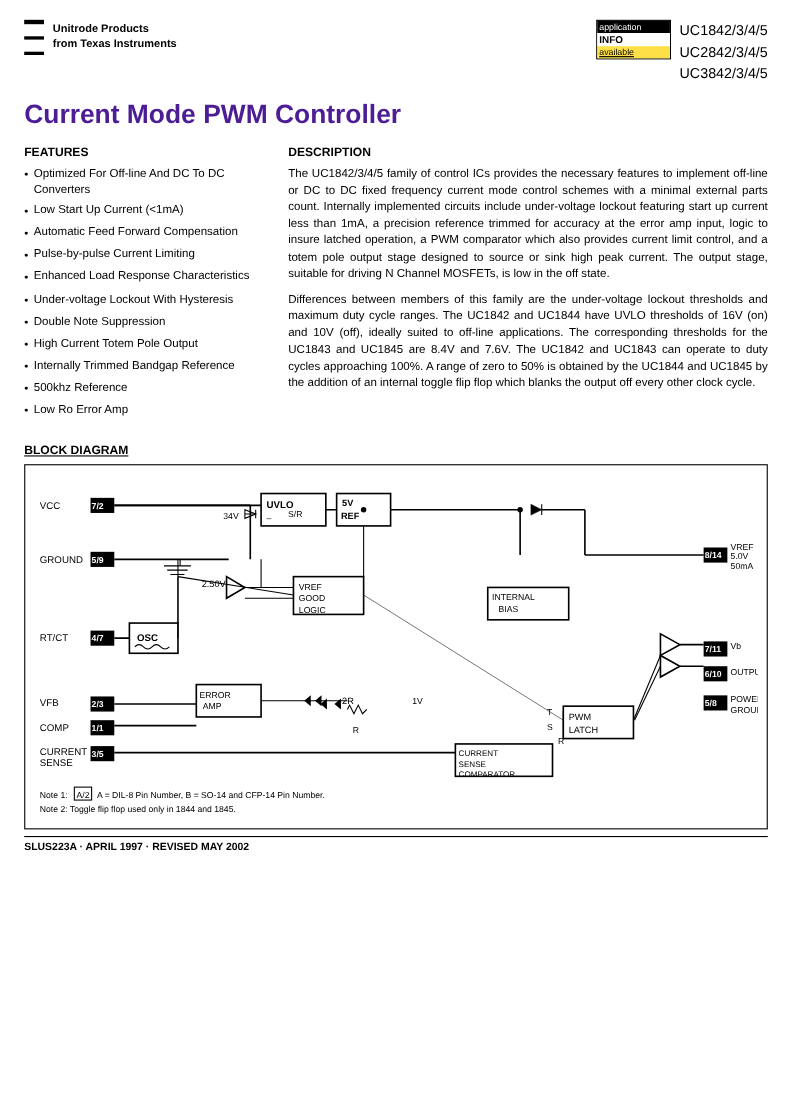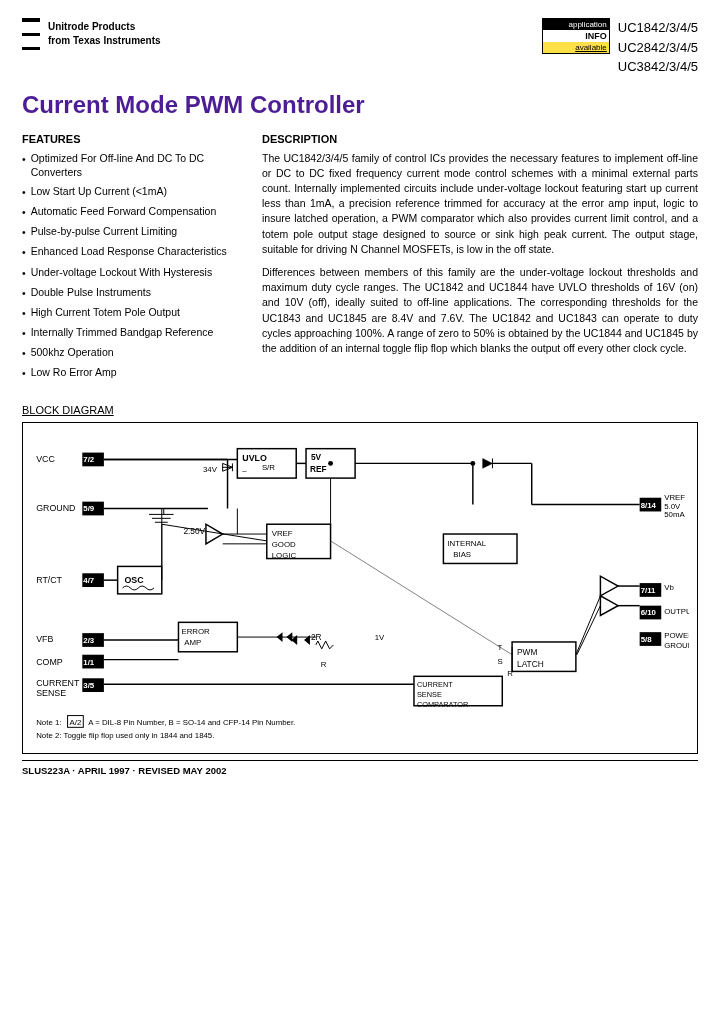--- a/index.html
+++ b/index.html
@@ -46,21 +46,21 @@
       font-weight: bold;
     }
     .header-right {
       display: flex;
       align-items: flex-start;
       gap: 8px;
     }
     .app-info-box {
       border: 1px solid #000;
       font-size: 8px;
-      text-align: right;
+      text-align: left;
       width: 68px;
     }
     .app-info-box .app-label {
       background: #000;
       color: #fff;
       padding: 1px 2px;
       font-size: 8px;
     }
     .app-info-box .info-label {
       background: #fff;
@@ -134,21 +134,21 @@
       text-align: justify;
       margin-bottom: 8px;
     }
 
     
     .block-diagram-section {
       margin-top: 10px;
     }
     .block-diagram-title {
       font-size: 11px;
-      font-weight: normal;
+      font-weight: bold;
       text-decoration: underline;
       margin-bottom: 6px;
     }
     .diagram-container {
       border: 1px solid #000;
       padding: 8px;
       background: #fff;
       position: relative;
       height: 332px;
       overflow: hidden;
@@ -224,33 +224,33 @@
       <li>
           <span class="bullet">•</span>
           <span>Enhanced Load Response Characteristics</span>
         </li>
       <li>
           <span class="bullet">•</span>
           <span>Under-voltage Lockout With Hysteresis</span>
         </li>
       <li>
           <span class="bullet">•</span>
-          <span>Double Pulse Instruments</span>
+          <span>Double Note Suppression</span>
         </li>
       <li>
           <span class="bullet">•</span>
           <span>High Current Totem Pole Output</span>
         </li>
       <li>
           <span class="bullet">•</span>
           <span>Internally Trimmed Bandgap Reference</span>
         </li>
       <li>
           <span class="bullet">•</span>
-          <span>500khz Operation</span>
+          <span>500khz Reference</span>
         </li>
       <li>
           <span class="bullet">•</span>
           <span>Low Ro Error Amp</span>
         </li>
     </ul>
   </div>
 
   <div class="col-right">
     <div class="section-title">DESCRIPTION</div>

